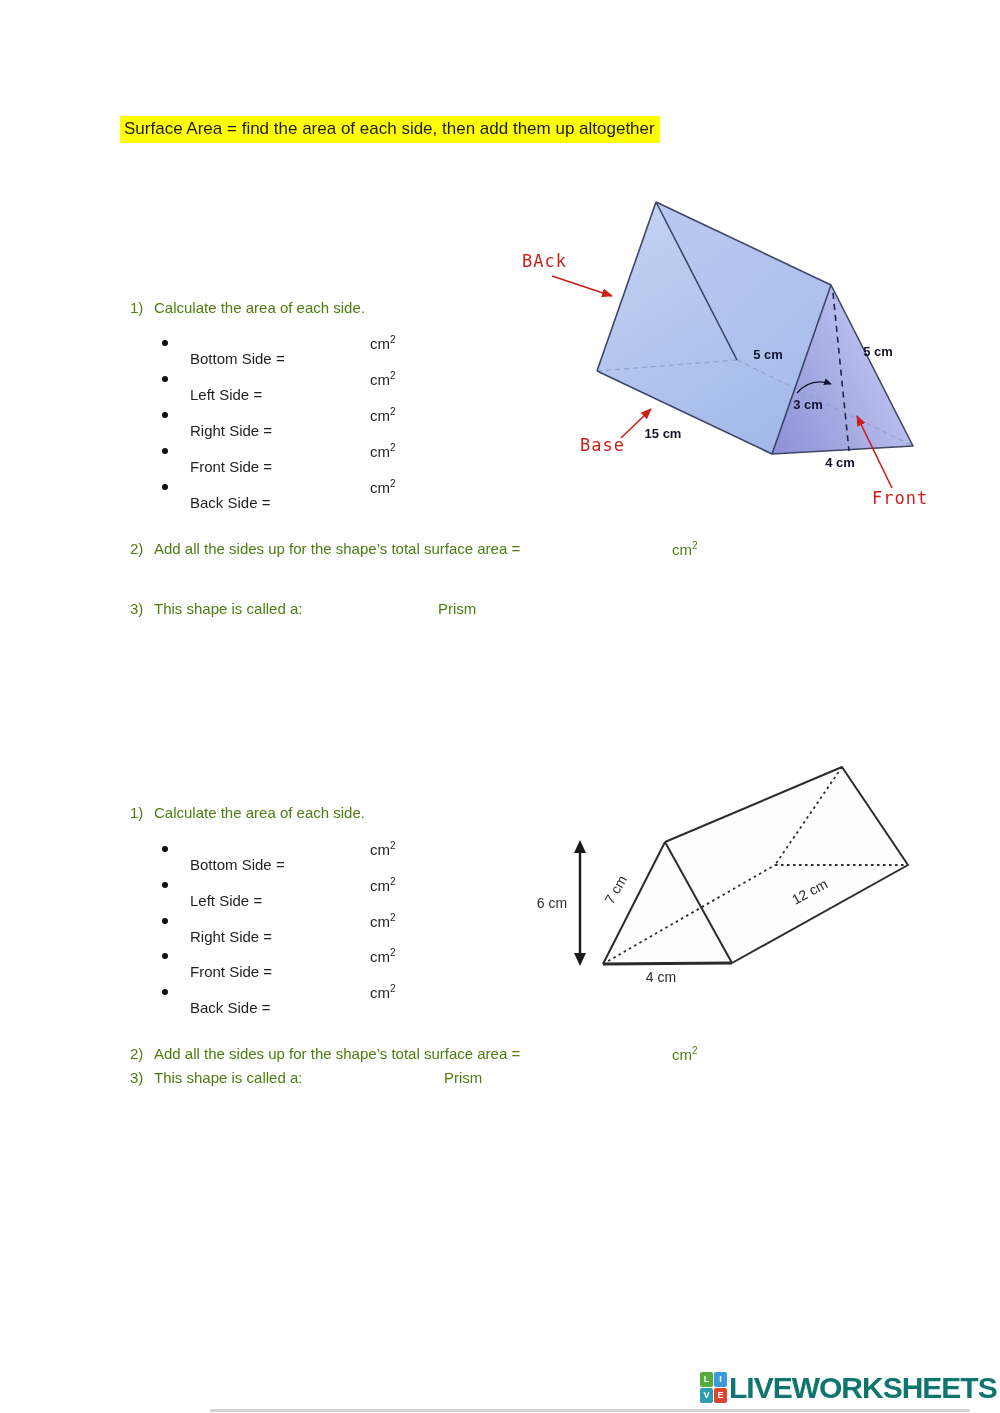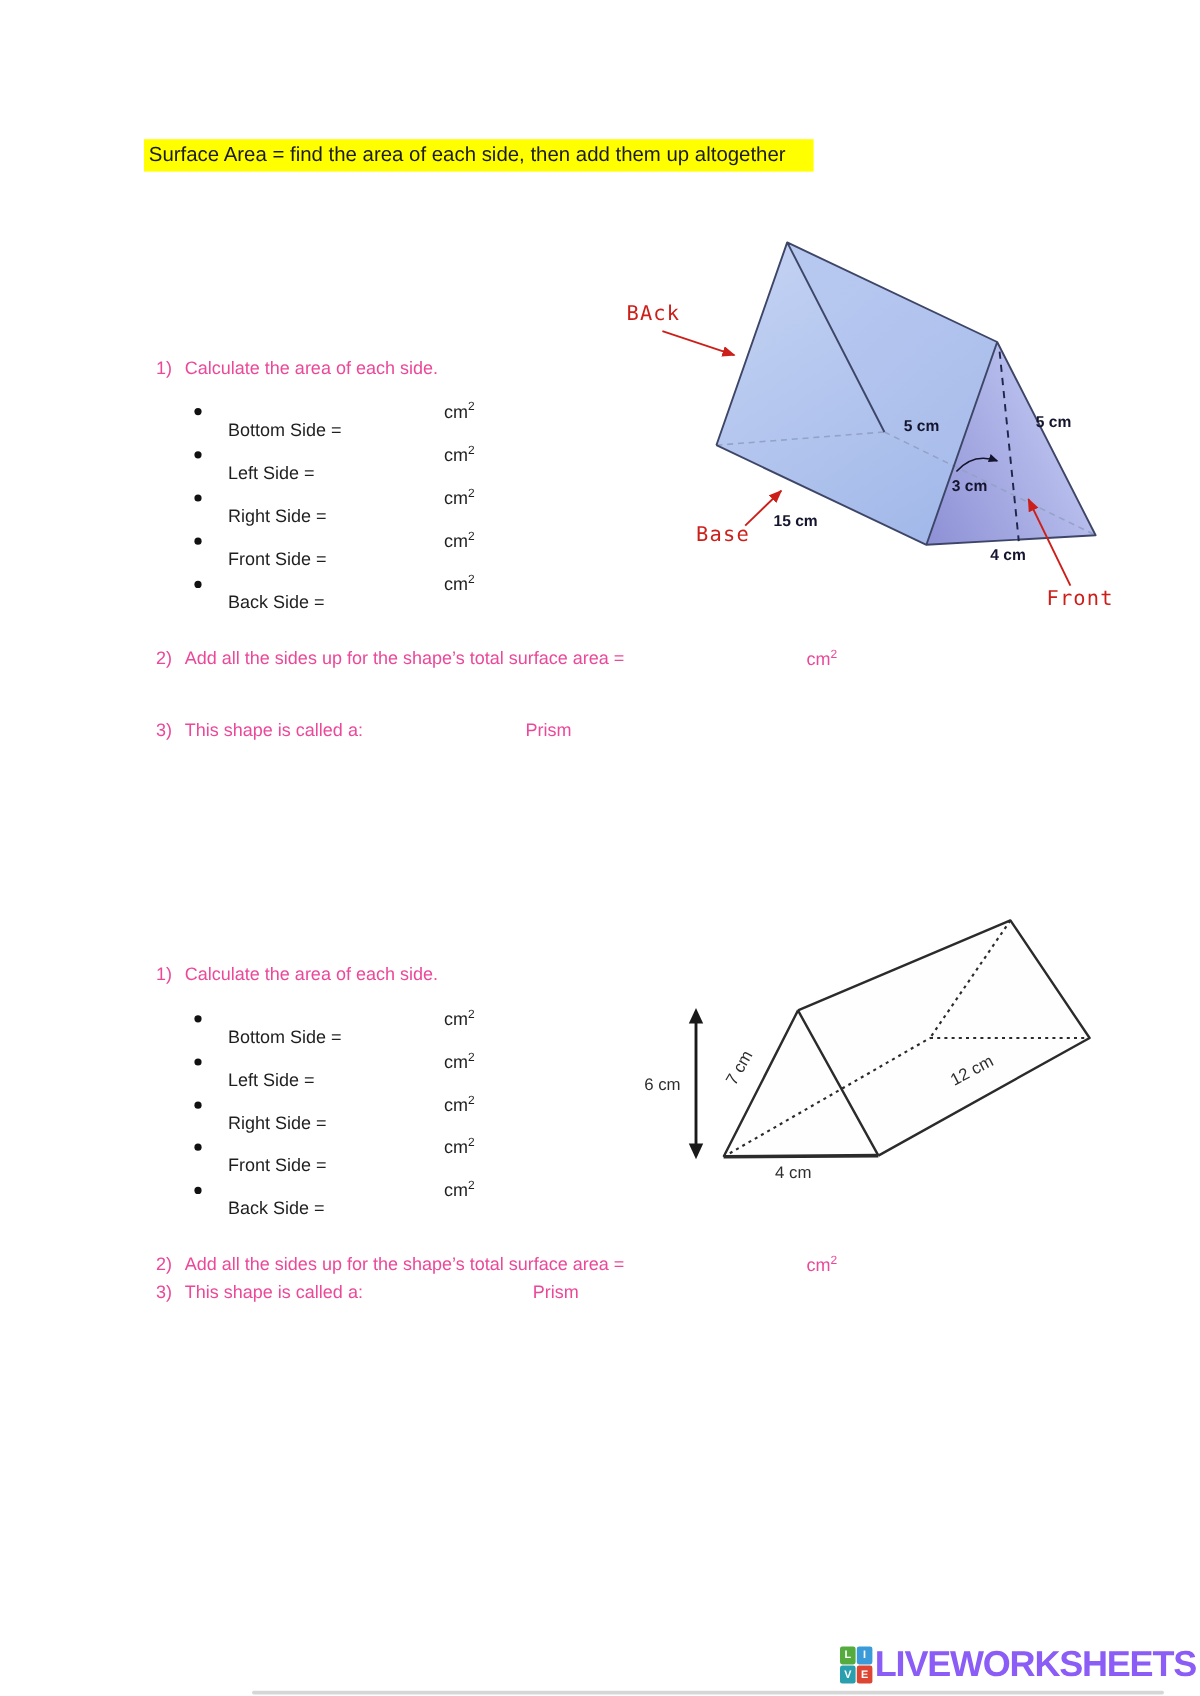--- a/index.html
+++ b/index.html
@@ -2,44 +2,44 @@
 <html><head>
 <meta charset="utf-8">
 <style>
   html,body{margin:0;padding:0;background:#ffffff;}
   #page{
     position:relative;width:1000px;height:1413px;background:#ffffff;overflow:hidden;
     font-family:"Liberation Sans",sans-serif;color:#212121;
   }
   .title{
     position:absolute;left:120px;top:116px;background:#ffff00;color:#1c1c1c;
-    font-size:17px;padding:3px 23px 4px 4px;white-space:nowrap;
-  }
-  .qline{position:absolute;left:130px;width:720px;font-size:15px;color:#ec4899;}
+    font-size:17px;padding:3px 5px 4px 4px;white-space:nowrap;
+  }
+  .qline{position:absolute;left:130px;width:720px;font-size:15px;color:#4d7c0f;}
   .qnum{display:inline-block;width:24px;}
   .unit-abs{position:absolute;top:0;}
   sup{font-size:10px;}
   .bullet-row{position:absolute;left:160px;width:300px;font-size:15px;color:#1f1f1f;}
   .bullet-dot{
     position:absolute;left:2px;top:6px;width:6px;height:6px;border-radius:50%;background:#111;
   }
   .bullet-label{position:absolute;left:30px;top:16px;white-space:nowrap;}
   .bullet-unit{position:absolute;left:210px;top:0;}
   .prism-svg{position:absolute;}
   .dimlabel{font-family:"Liberation Sans",sans-serif;font-size:13px;font-weight:600;fill:#14142e;}
   .dimlabel2{font-family:"Liberation Sans",sans-serif;font-size:14px;fill:#2e2e2e;}
   .redlabel{font-family:"DejaVu Sans Mono",monospace;font-size:17px;fill:#cc1f1a;letter-spacing:1px;}
   .footer-icon{position:absolute;left:700px;top:1372px;width:28px;height:32px;}
   .fi-sq{
     position:absolute;width:13px;height:15px;border-radius:2px;
     color:#fff;font-size:9px;font-weight:bold;text-align:center;line-height:15px;
     font-family:"Liberation Sans",sans-serif;
   }
   .brand{
-    position:absolute;left:729px;top:1371px;font-size:30px;font-weight:bold;color:#8b5cf6;
+    position:absolute;left:729px;top:1371px;font-size:30px;font-weight:bold;color:#0f766e;
     letter-spacing:-1px;white-space:nowrap;font-family:"Liberation Sans",sans-serif;
   }
   .scan-smudge{
     position:absolute;left:210px;bottom:1px;width:760px;height:3px;background:#8a8a8a;opacity:.35;
     border-radius:2px;
   }
 </style>
 </head>
 <body>
 

